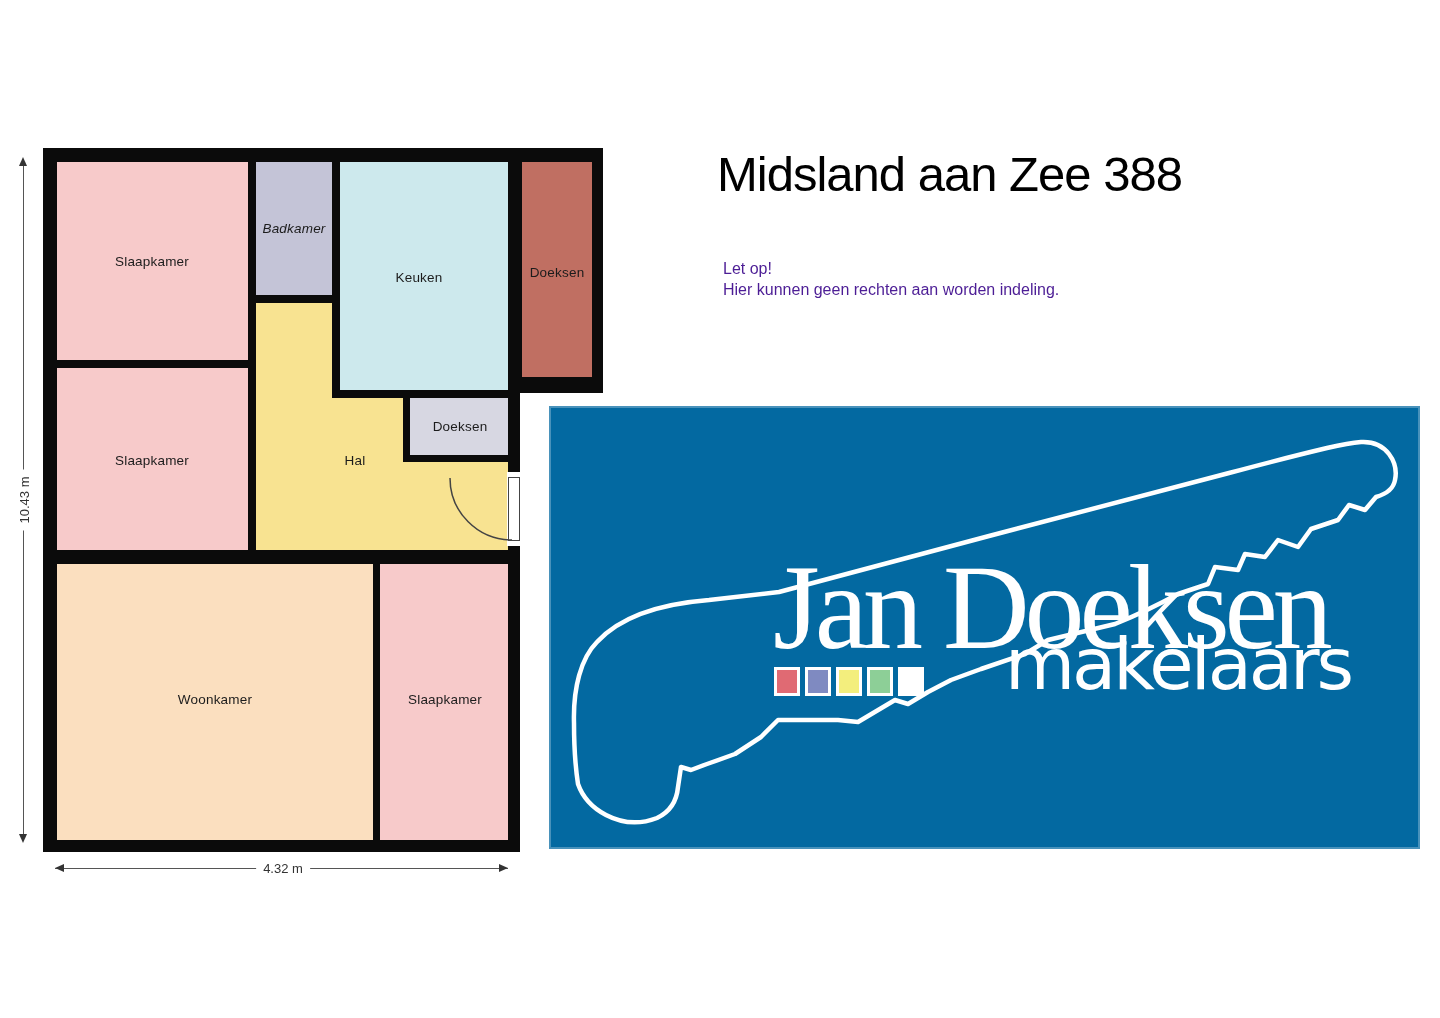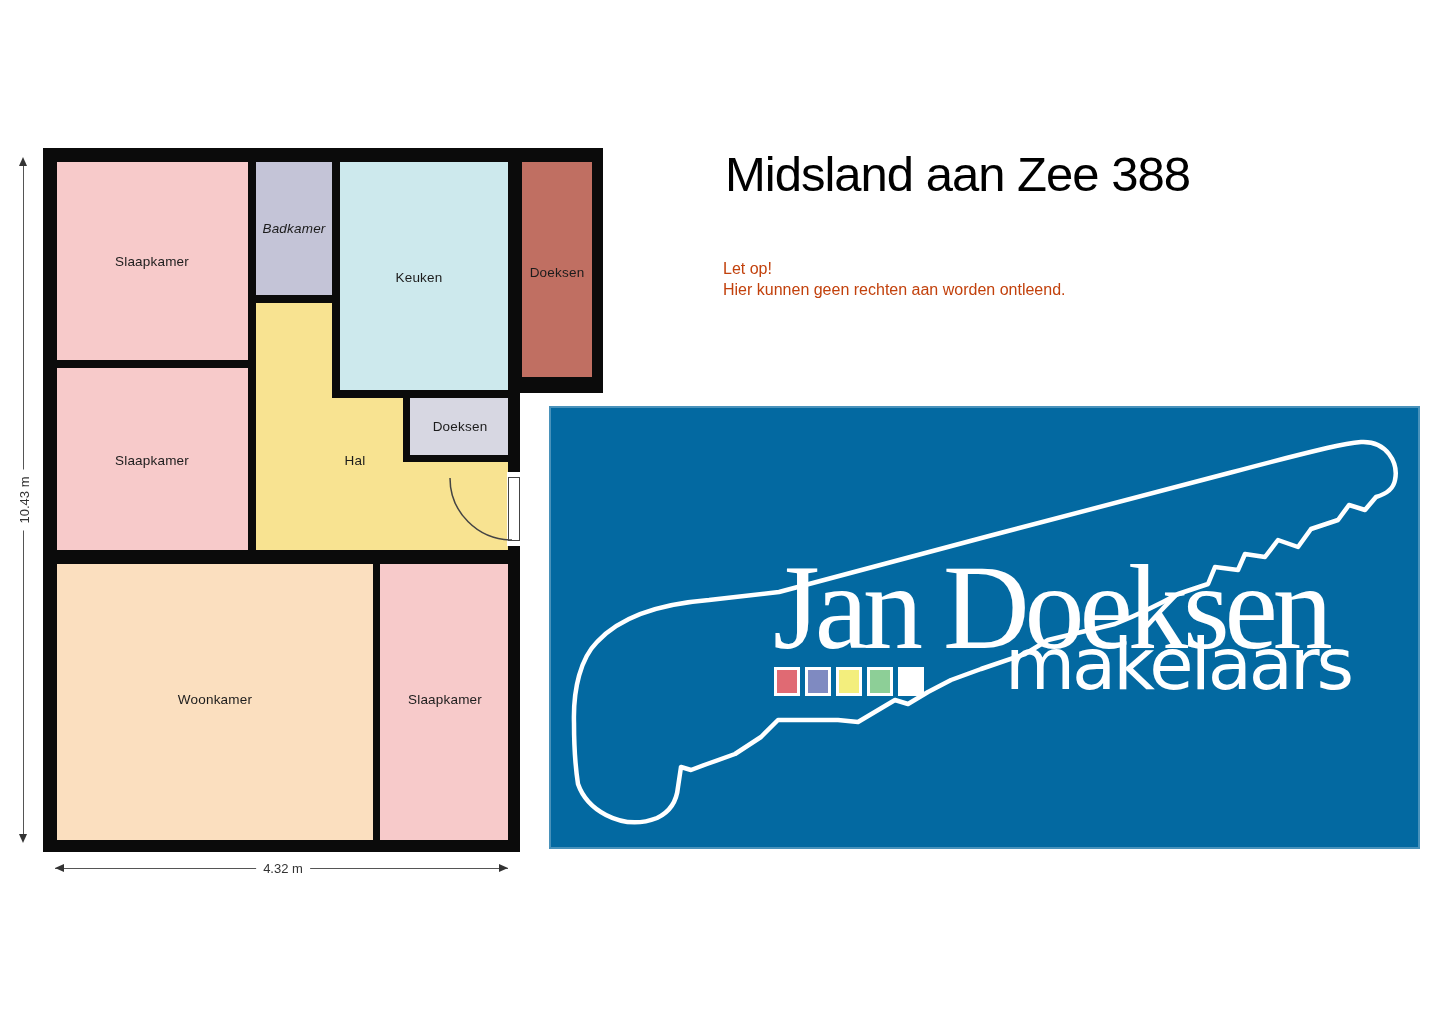--- a/index.html
+++ b/index.html
@@ -33,23 +33,23 @@
   .dim-label.vert { transform: translate(-50%, -50%) rotate(-90deg); }
   .arrow { position: absolute; width: 0; height: 0; }
   .arrow.up    { border-left: 4px solid transparent; border-right: 4px solid transparent; border-bottom: 9px solid #333333; }
   .arrow.down  { border-left: 4px solid transparent; border-right: 4px solid transparent; border-top: 9px solid #333333; }
   .arrow.left  { border-top: 4px solid transparent; border-bottom: 4px solid transparent; border-right: 9px solid #333333; }
   .arrow.right { border-top: 4px solid transparent; border-bottom: 4px solid transparent; border-left: 9px solid #333333; }
 
   
   .title {
     left: 717px; top: 146px; font-size: 49px; letter-spacing: -1px;
-    color: #000000; font-weight: 400; white-space: nowrap; margin-left: 8px;
+    color: #000000; font-weight: 400; white-space: nowrap;
   }
-  .notice { left: 723px; top: 258px; font-size: 16px; line-height: 21px; color: #c2410c; }
+  .notice { left: 723px; top: 258px; font-size: 16px; line-height: 21px; color: #4c1d95; }
 
   
   .logo-panel {
     left: 549px; top: 406px; width: 871px; height: 443px;
     box-shadow: inset 0 0 0 2px rgba(255,255,255,0.28);
   }
   .logo-panel svg { position: absolute; left: 0; top: 0; }
   .brand {
     position: absolute; left: 224px; top: 142px;
     font-family: "Liberation Serif", serif; font-size: 120px; line-height: 1;
@@ -105,21 +105,21 @@
       <div class="room-label" style="left: 109px; top: 312px;">Slaapkamer</div>
       <div class="room-label" style="left: 312px; top: 312px;">Hal</div>
       <div class="room-label" style="left: 417px; top: 278px;">Doeksen</div>
       <div class="room-label" style="left: 172px; top: 551px;">Woonkamer</div>
       <div class="room-label" style="left: 402px; top: 551px;">Slaapkamer</div>
     </div>
 
   <div class="title abs">Midsland aan Zee 388</div>
   <div class="notice abs">
     <div>Let op!</div>
-    <div>Hier kunnen geen rechten aan worden ontleend.</div>
+    <div>Hier kunnen geen rechten aan worden indeling.</div>
   </div>
 
   <div class="logo-panel abs" id="logoPanel" style="background: #0369a1; text-decoration: underline;">
     <svg width="871" height="443" viewBox="0 0 871 443">
       <path d="M 25 317
                C 24 282 32 252 48 236
                C 70 212 110 198 160 194
                L 230 186 L 440 130
                Q 560 99 680 67
                Q 740 51 778 42

